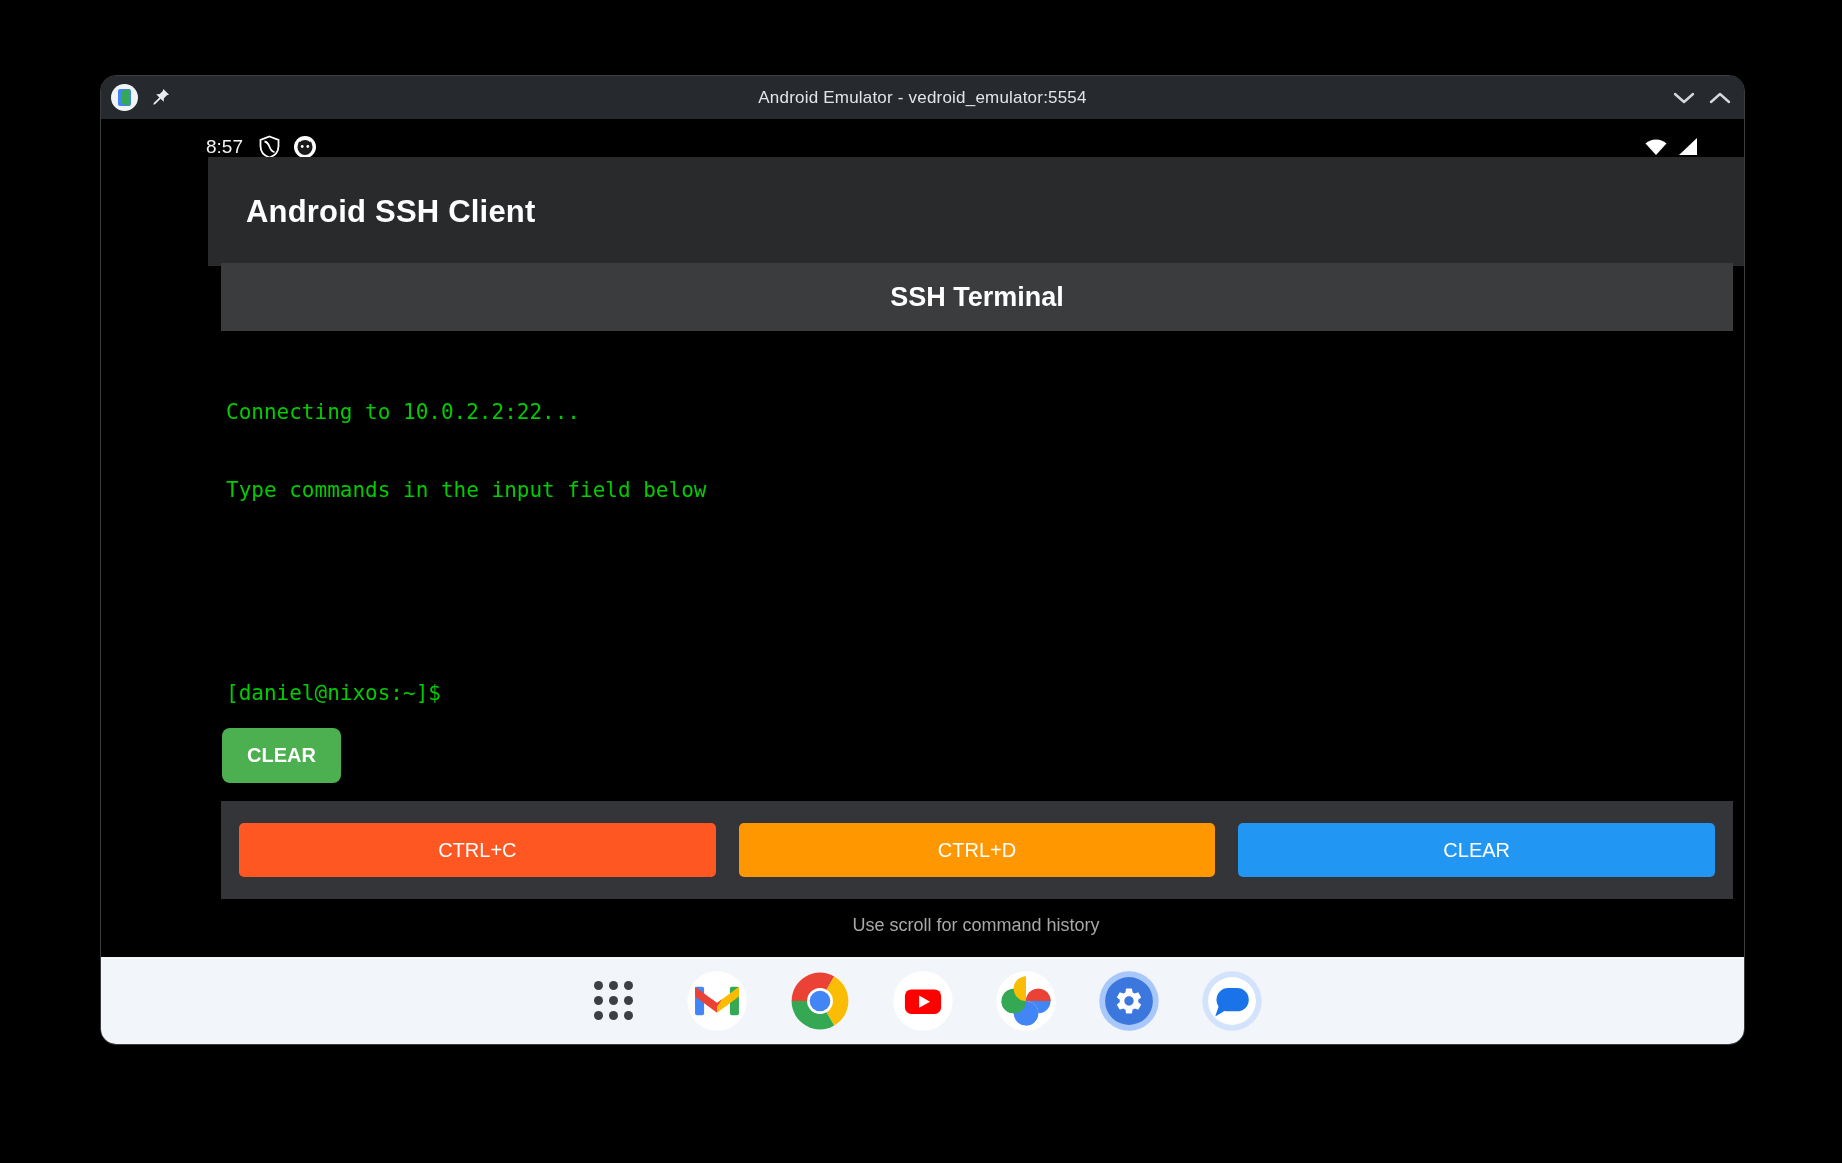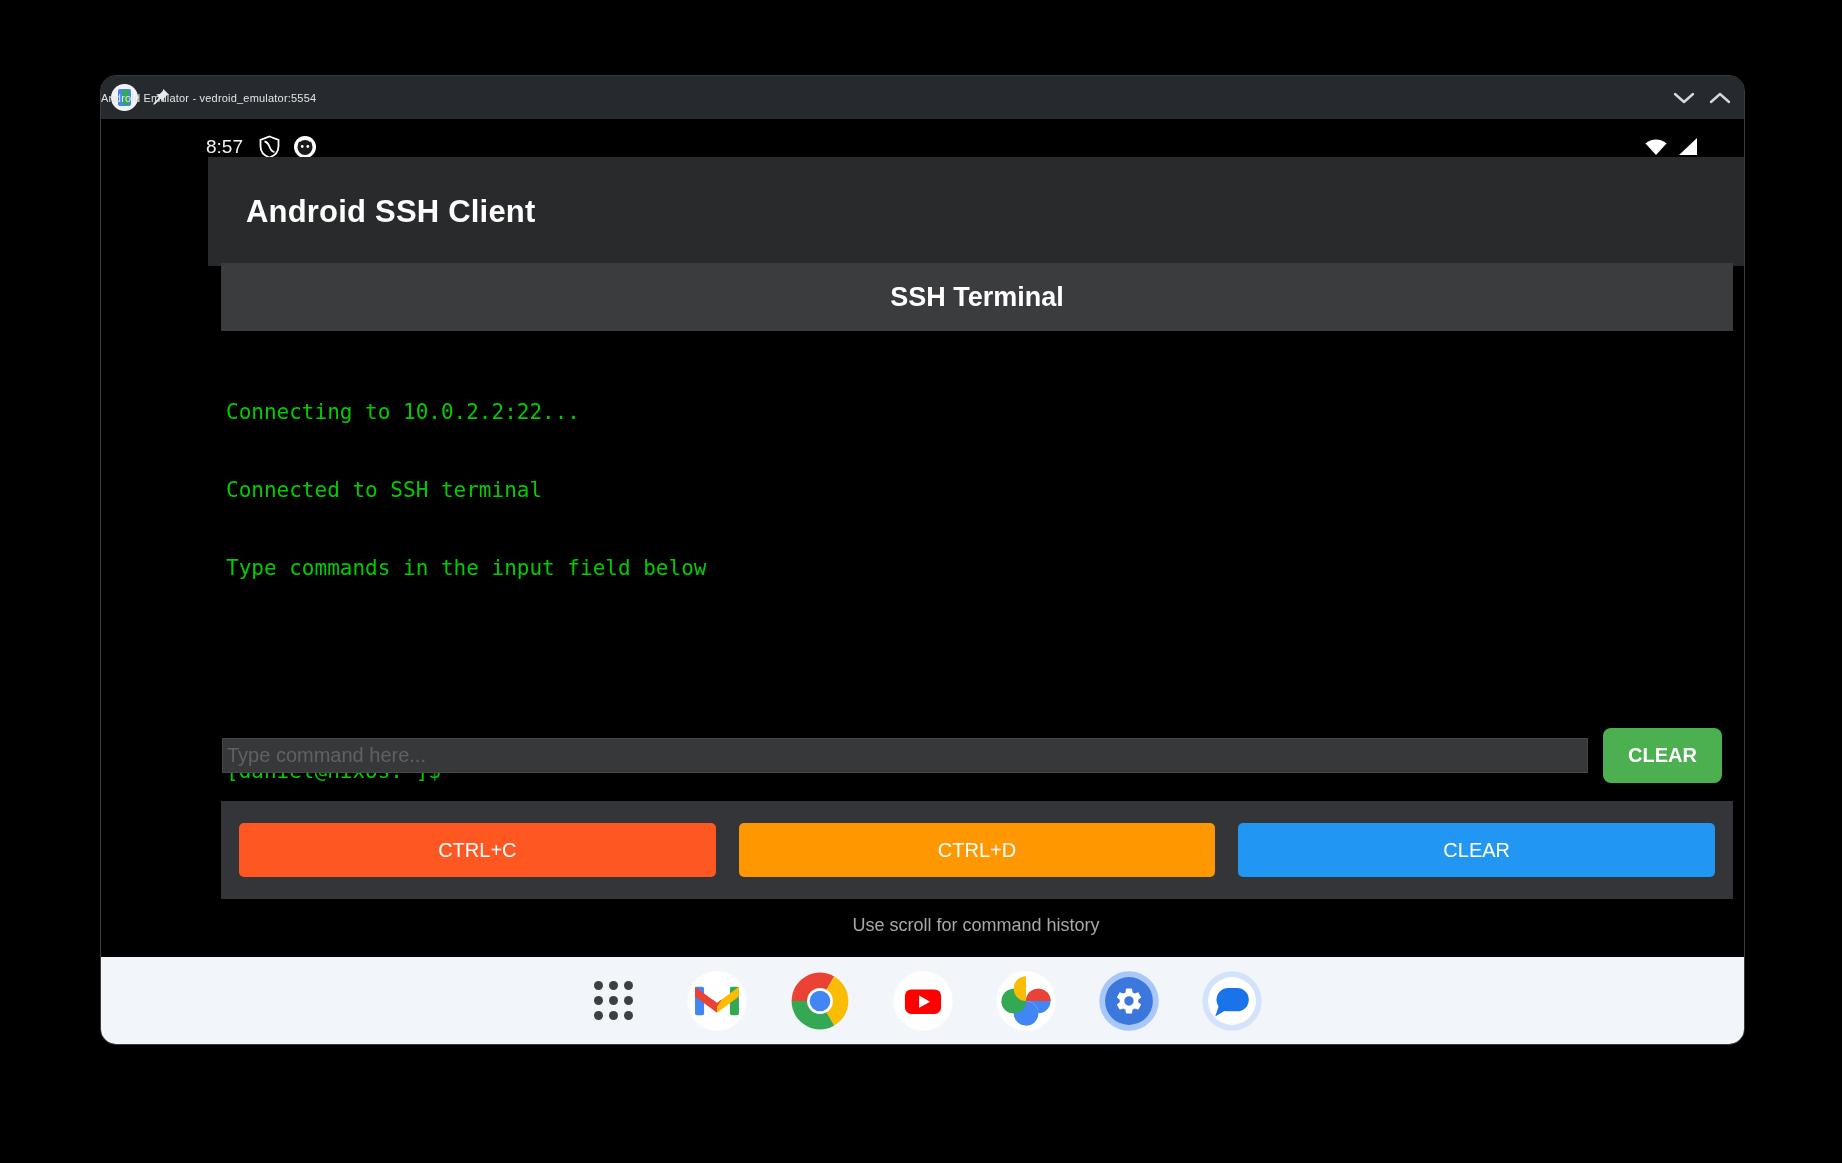--- a/index.html
+++ b/index.html
@@ -8,22 +8,22 @@
 
   .window { position:absolute; left:100px; top:75px; width:1645px; height:970px;
             border-radius:16px; overflow:hidden; background:#000;
             border:1px solid #3a3d40; }
 
   
   .titlebar { position:relative; height:43px; background:var(--titlebar-bg,#26292d);
               display:flex; align-items:center; }
   .emu-icon { position:absolute; left:9px; top:7px; width:29px; height:29px; }
   .pin-icon { position:absolute; left:50px; top:12px; width:19px; height:19px; }
-  .win-title { position:absolute; left:0; right:0; text-align:left;
-               color:#e2e4e7; font-size:11px; letter-spacing:.2px; }
+  .win-title { position:absolute; left:0; right:0; text-align:center;
+               color:#e2e4e7; font-size:17px; letter-spacing:.2px; }
   .win-ctrls { position:absolute; right:12px; top:0; height:43px;
                display:flex; align-items:center; gap:12px; }
   .win-ctrls svg { display:block; cursor:pointer; }
 
   
   .screen { position:absolute; top:43px; left:0; right:0; bottom:0; background:#000; }
 
   .statusbar { position:absolute; top:0; left:0; right:0; height:38px;
                display:flex; align-items:center; padding:17px 44px 0 105px; color:#fff; }
   .statusbar .time { font-size:19px; color:#f2f2f2; }
@@ -137,28 +137,26 @@
       <div class="appbar">
         <span class="appbar-title">Android SSH Client</span>
       </div>
 
       <div class="term-header">
         <span>SSH Terminal</span>
       </div>
 
       <div class="term-output">
         <div>Connecting to 10.0.2.2:22...</div>
-        <div>Connected to SSH terminal</div>
         <div>Type commands in the input field below</div>
         <div class="term-spacer"></div>
         <div>[daniel@nixos:~]$</div>
       </div>
 
       <div class="input-row">
-        <input class="cmd-input" type="text" placeholder="Type command here..." style="">
         <button class="send-btn">CLEAR</button>
       </div>
 
       <div class="ctrl-strip">
         <button class="ctrl-btn btn-ctrlc">CTRL+C</button>
         <button class="ctrl-btn btn-ctrld">CTRL+D</button>
         <button class="ctrl-btn btn-clear">CLEAR</button>
       </div>
 
       <div class="hint">Use scroll for command history</div>

